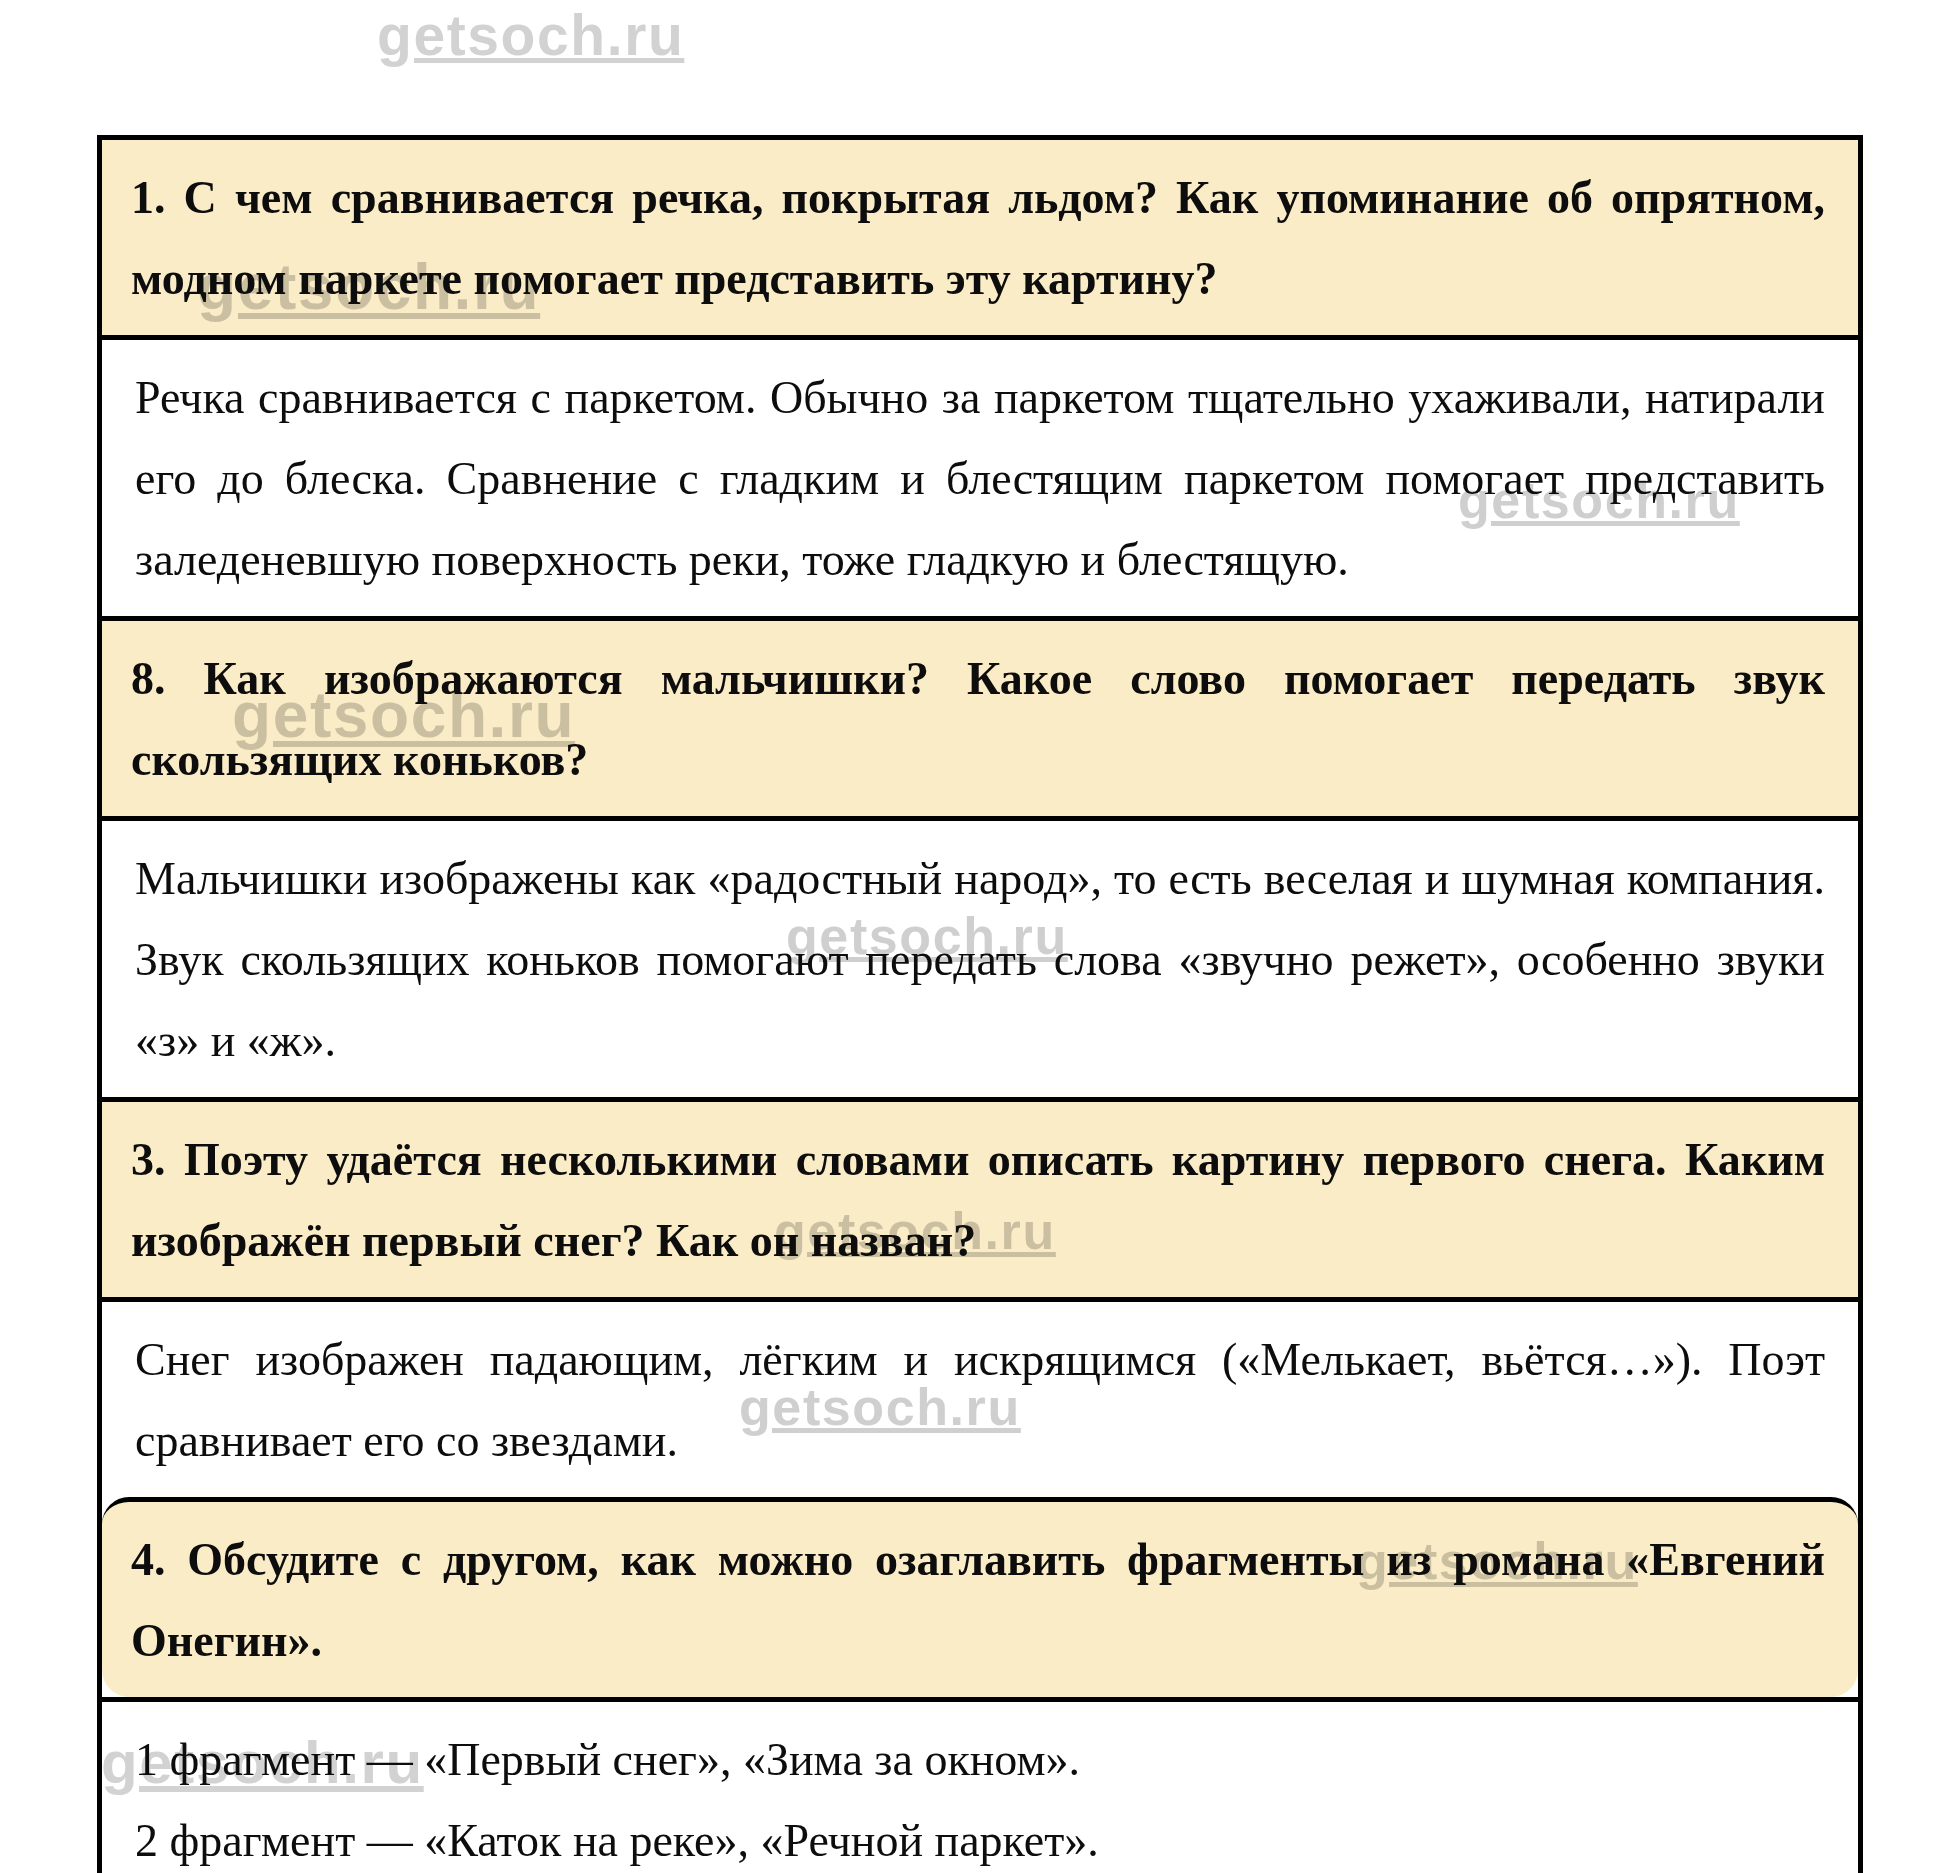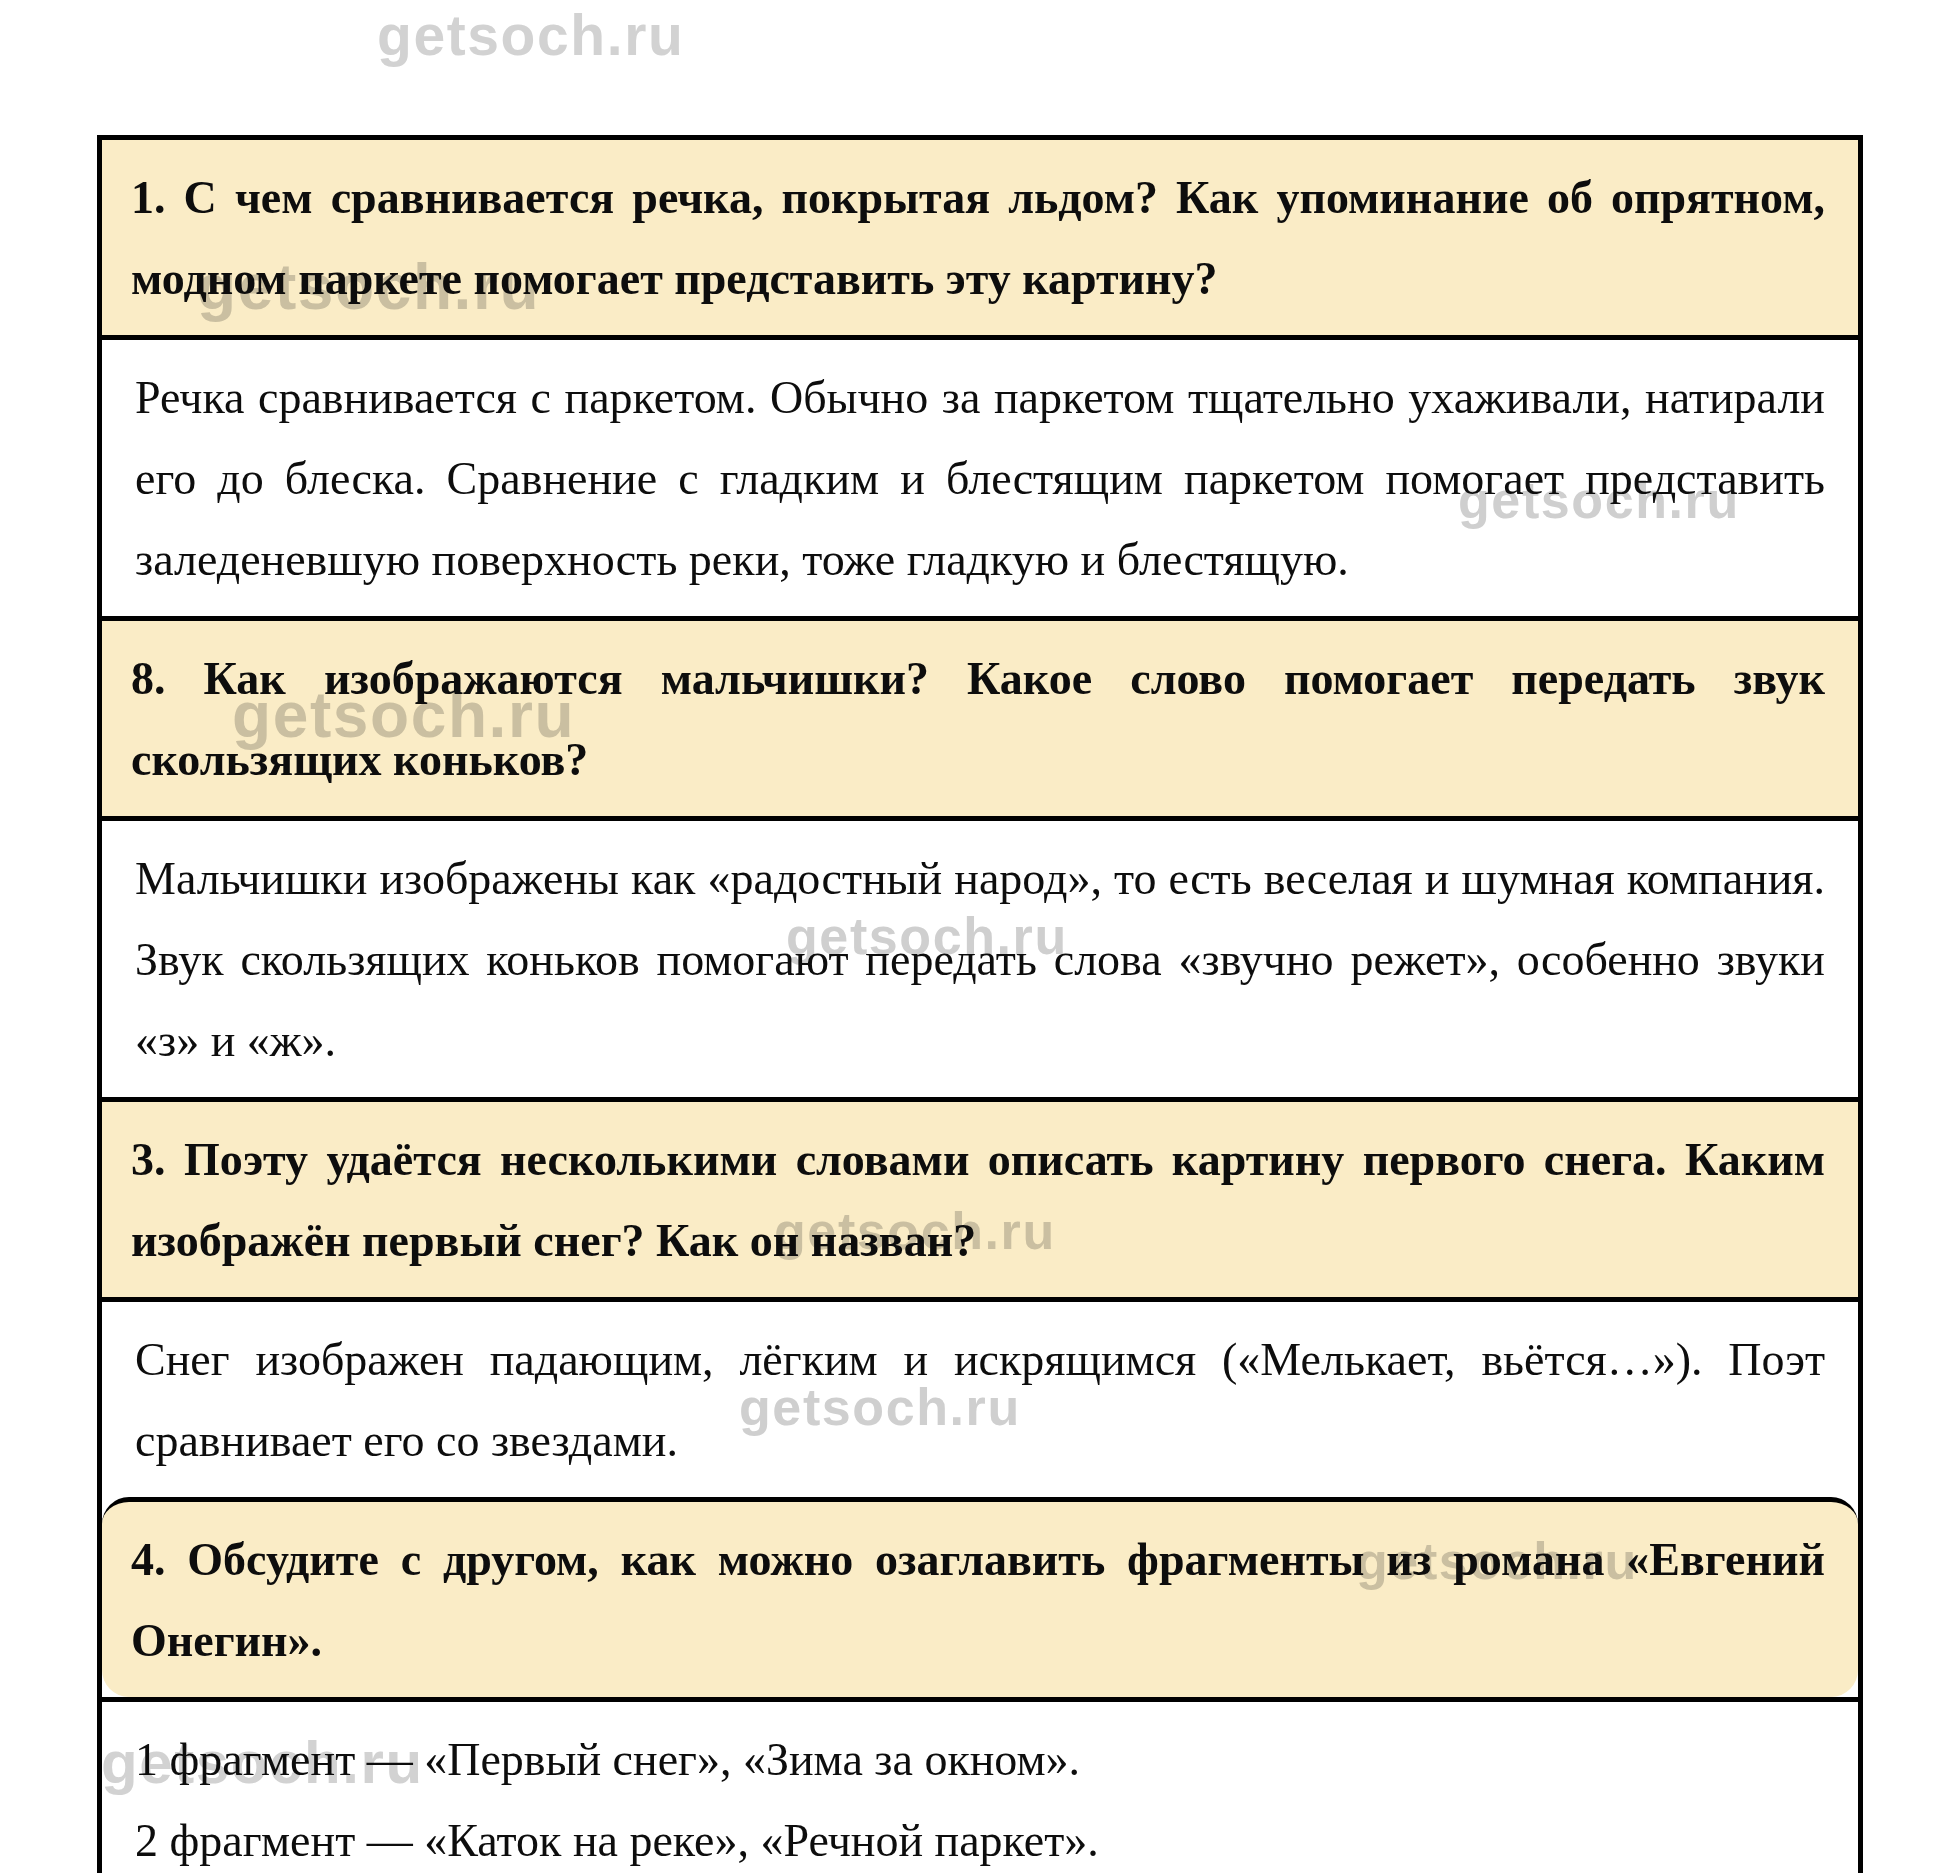--- a/index.html
+++ b/index.html
@@ -67,20 +67,21 @@
   .r-a4 { min-height: 193px; }
   .r-a4 p { text-align: right; }
   .wm {
     position: absolute;
     font-family: "Liberation Sans", sans-serif;
     font-weight: 700;
     white-space: nowrap;
     z-index: 2;
     pointer-events: none;
     letter-spacing: 1.6px;
+    text-decoration: underline;
   }
   .wm-top  { left: 377px;  top: 1.6px;    font-size: 57px; color: #d2d2d2; }
   .wm-q1   { left: 197px;  top: 250px;  font-size: 64px; color: rgba(105,100,85,0.33); }
   .wm-a1   { left: 1458px; top: 470px;  font-size: 52px; color: #cfcfcf; }
   .wm-q2   { left: 232px;  top: 678px;  font-size: 64px; color: rgba(105,100,85,0.33); }
   .wm-a2   { left: 786px; top: 906px; font-size: 52px; color: #cfcfcf; }
   .wm-q3   { left: 774px;  top: 1201px; font-size: 52px; color: rgba(105,100,85,0.33); }
   .wm-a3   { left: 739px;  top: 1377px; font-size: 52px; color: #cfcfcf; }
   .wm-q4   { left: 1356px; top: 1531px; font-size: 52px; color: rgba(105,100,85,0.33); }
   .wm-a4   { left: 101px;  top: 1728px; font-size: 60px; color: #d2d2d2; }

